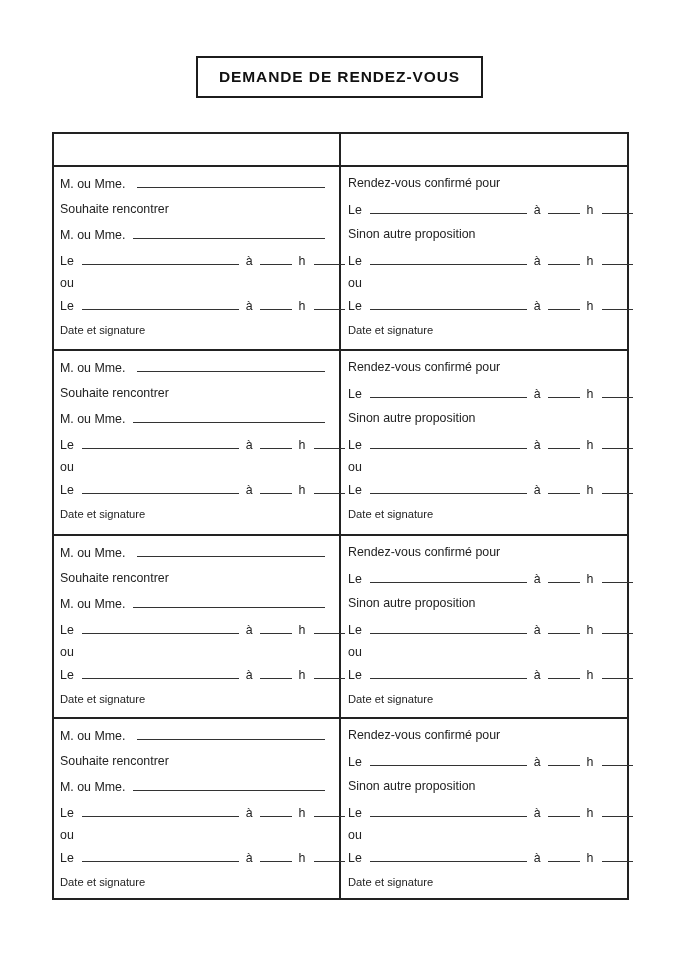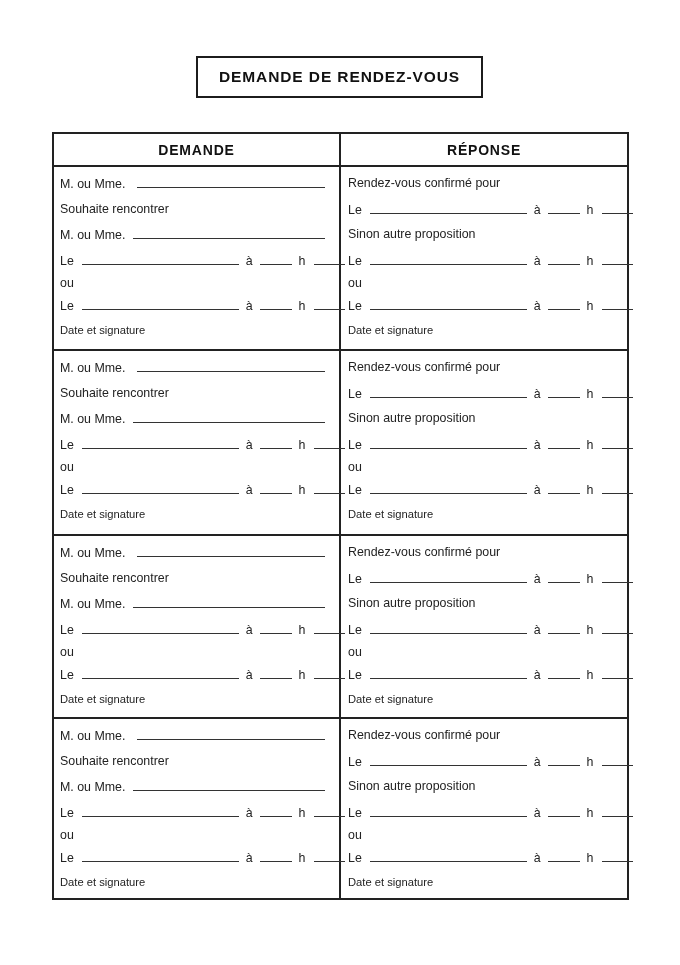--- a/index.html
+++ b/index.html
@@ -31,22 +31,20 @@
     .line { position: absolute; left: 0; white-space: nowrap; height: 16px; line-height: 16px; }
     .small { font-size: 11.2px; }
     .blank { display: inline-block; border-bottom: 1px solid #333; height: 12px; vertical-align: baseline; }
   </style>
 </head>
 <body>
 
 <div class="title-box">DEMANDE DE RENDEZ-VOUS</div>
 
 <div class="table">
-  <div class="hdr left">DEMANDE</div>
-  <div class="hdr right">RÉPONSE</div>
   <div class="vdiv"></div>
   <div class="hline" style="top:31px"></div>
   <div class="hline" style="top:215px"></div>
   <div class="hline" style="top:400px"></div>
   <div class="hline" style="top:583px"></div>
 
   <div id="rows">
   <div class="cell left" style="top: 33px; height: 182px;">
     <div class="line" style="top:8px;left:6px">
       <span>M. ou  Mme.</span>

